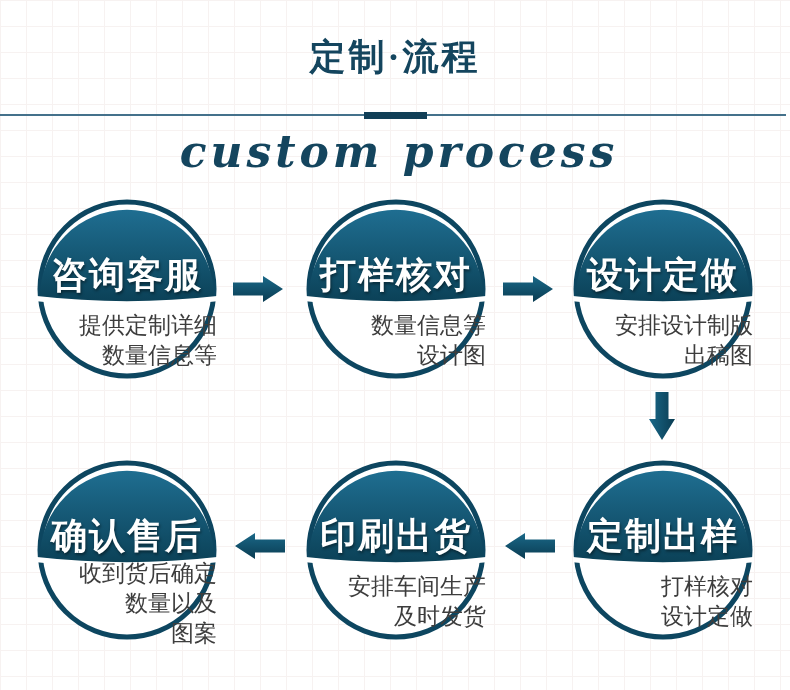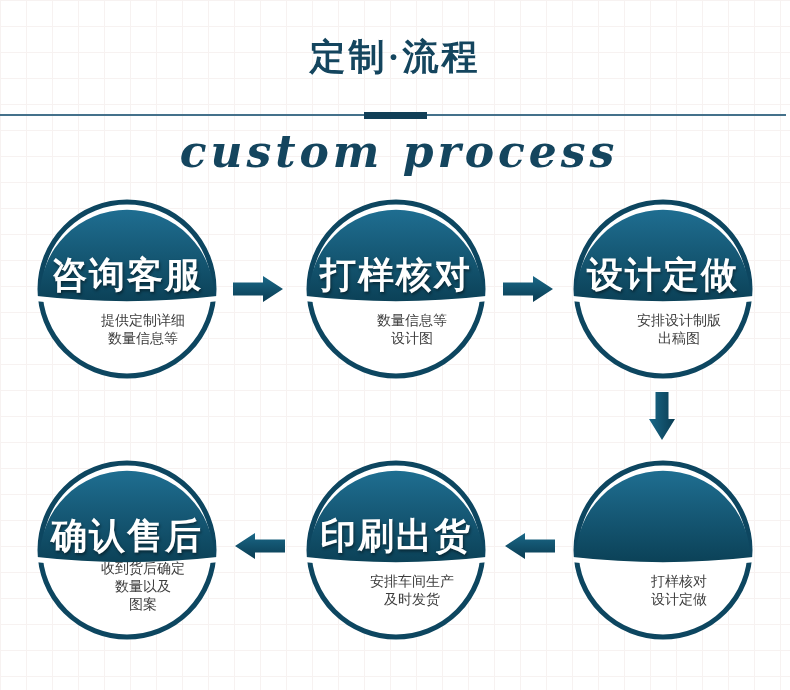--- a/index.html
+++ b/index.html
@@ -41,23 +41,23 @@
   
   .step{position:absolute;width:180px;height:180px;}
   .step svg.circle{position:absolute;left:0;top:0;}
   .step-title{
     position:absolute;left:0;top:52px;width:100%;
     text-align:center;color:#ffffff;
     font-size:36px;font-weight:700;letter-spacing:2px;
     text-shadow:1px 2px 3px rgba(0,0,0,0.45);
   }
   .step-desc{
-    position:absolute;left:16px;top:112px;width:100%;
-    text-align:center;color:#3d3d3d;
-    font-size:14px;line-height:1.3;
+    position:absolute;left:0;top:112px;width:100%;
+    text-align:right;color:#3d3d3d;
+    font-size:23px;line-height:1.3;
     white-space:pre-line;
   }
   .step-desc.lines-3{top:99px;}
   .arrow{position:absolute;}
 </style>
 </head>
 <body>
 
 <svg width="0" height="0" style="position:absolute" aria-hidden="true">
   <defs>
@@ -115,20 +115,21 @@
     <div class="step-desc">安排设计制版
 出稿图</div>
   </div>
 
   <div class="step" style="left:573px;top:460px;">
     <svg class="circle" width="180" height="180" viewBox="0 0 180 180">
       <circle cx="90" cy="90" r="87" fill="#ffffff" stroke="#0d4660" stroke-width="5"></circle>
       <path d="M 2.9 98 A 87.1 87.1 0 1 1 177.1 98 Q 90 108 2.9 98 Z" fill="url(#gradCircle)"></path>
       <path d="M -1 99.5 Q 90 110 181 99.5" stroke="#ffffff" stroke-width="5" fill="none"></path>
     </svg>
+    <div class="step-title">定制出样</div>
     <div class="step-desc">打样核对
 设计定做</div>
   </div>
 
   <div class="step" style="left:37px;top:460px;">
     <svg class="circle" width="180" height="180" viewBox="0 0 180 180">
       <circle cx="90" cy="90" r="87" fill="#ffffff" stroke="#0d4660" stroke-width="5"></circle>
       <path d="M 2.9 98 A 87.1 87.1 0 1 1 177.1 98 Q 90 108 2.9 98 Z" fill="url(#gradCircle)"></path>
       <path d="M -1 99.5 Q 90 110 181 99.5" stroke="#ffffff" stroke-width="5" fill="none"></path>
     </svg>

